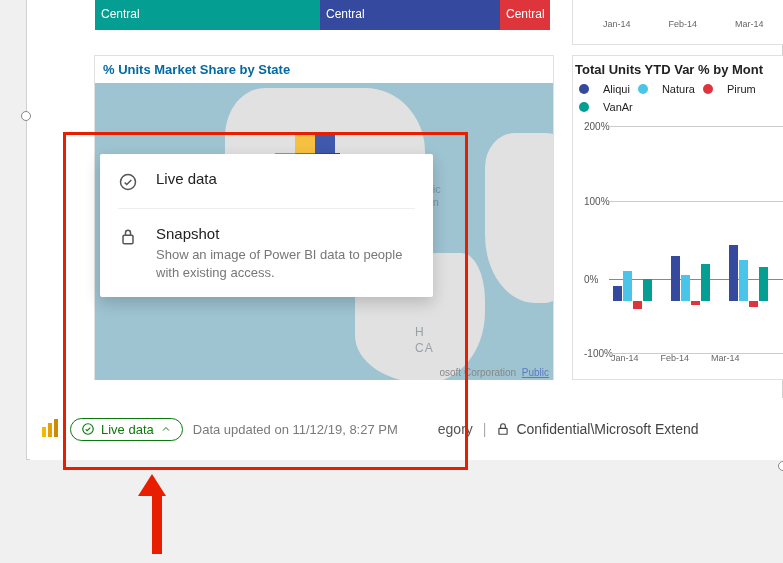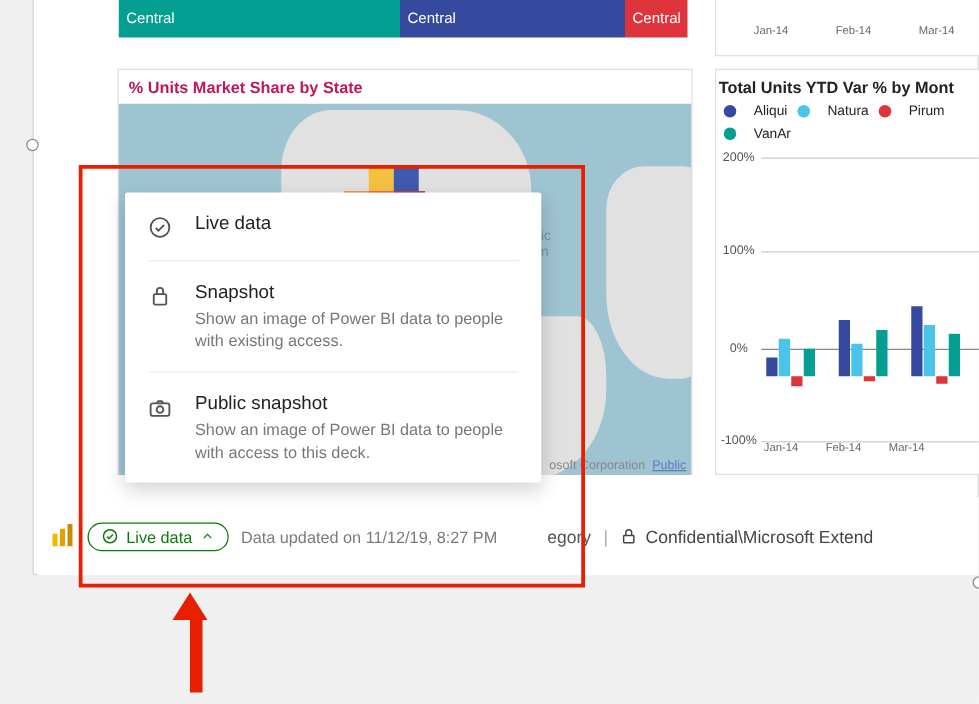--- a/index.html
+++ b/index.html
@@ -19,21 +19,21 @@
   .top-bars { position: absolute; left: 95px; top: 0px; width: 460px; height: 42px; }
   .bar { position: absolute; height: 30px; color: #fff; font-size: 12px; padding: 7px 6px 0 6px; }
   .bar.a { left: 0; width: 225px; background: #059e93; }
   .bar.b { left: 225px; width: 180px; background: #354a9f; }
   .bar.c { left: 405px; width: 50px; background: #de353c; }
 
   
   .map-card {
     position: absolute; left: 94px; top: 55px; width: 460px; height: 325px; background: #fff; border: 1px solid #e0e0e0;
   }
-  .map-title { font-weight: 700; font-size: 13px; color: #be185d; padding: 6px 8px; }
+  .map-title { font-weight: 700; font-size: 13px; color: #0369a1; padding: 6px 8px; }
   .map-area {
     position: relative; width: 100%; height: 297px; background: #9ec3d1; overflow: hidden;
   }
   .land { position: absolute; background: #e1e1e1; }
   .land.us { left: 130px; top: 5px; width: 200px; height: 160px; border-radius: 20% 30% 40% 50% / 30% 40% 30% 40%; }
   .land.sa { left: 260px; top: 170px; width: 130px; height: 130px; border-radius: 40% 20% 50% 60% / 30% 40% 60% 40%; }
   .land.af { left: 390px; top: 50px; width: 100px; height: 170px; border-radius: 30% 40% 40% 50% / 20% 30% 60% 40%; }
   .heat { position: absolute; }
   .heat.h1 { left: 200px; top: 50px; width: 20px; height: 20px; background: #f6c141; }
   .heat.h2 { left: 220px; top: 50px; width: 20px; height: 20px; background: #3f59ad; }
@@ -60,21 +60,21 @@
   .legend { display: flex; flex-wrap: wrap; gap: 6px 8px; padding: 0 6px; font-size: 11px; color: #222; }
   .legend-item { display: flex; align-items: center; gap: 14px; }
   .legend-dot { width: 10px; height: 10px; border-radius: 50%; display: inline-block; }
   .dot-aliqui { background: #354a9f; }
   .dot-natura { background: #4ac5e9; }
   .dot-pirum { background: #de353c; }
   .dot-vanar { background: #059e93; }
 
   .plot { position: relative; width: 100%; height: 250px; margin-top: 8px; }
   .ygrid { position: absolute; left: 36px; right: 4px; border-top: 1px solid #ccc; }
-  .ylab { position: absolute; left: 1px; font-size: 10px; color: #555; transform: translateY(-50%); width: 34px; text-align: center; }
+  .ylab { position: absolute; left: 11px; font-size: 10px; color: #555; transform: translateY(-50%); width: 34px; text-align: left; }
   .baseline { border-top: 1px solid #888; }
   .bars2 { position: absolute; left: 38px; bottom: 70px; display: flex; gap: 16px; align-items: flex-end; height: 140px; }
   .bgroup { display: flex; gap: 1px; align-items: flex-end; width: 42px; justify-content: center;}
   .bg-bar { width: 9px; }
   .chart2-xaxis { position: absolute; left: 38px; bottom: 8px; display: flex; gap: 22px; font-size: 9px; color: #666; }
 
   
   .footer {
     position: absolute; left: 30px; top: 398px; right: 0; height: 62px; background: #fff;
     display: flex; align-items: center; gap: 10px; color: #555; font-size: 14px; padding-left: 10px;
@@ -261,32 +261,19 @@
       <svg width="20" height="20" viewBox="0 0 24 24" fill="none" stroke="#555" stroke-width="1.8">
           <rect x="6" y="10" width="12" height="10" rx="1.5"></rect>
           <path d="M9 10V7a3 3 0 0 1 6 0v3"></path>
         </svg>
     </div>
     <div class="mi-body">
       <div class="mi-title">Snapshot</div>
       <div class="mi-desc">Show an image of Power BI data to people with existing access.</div>
     </div>
   </div>
-  <div class="menu-item">
-    <div class="mi-icon">
-      <svg width="20" height="20" viewBox="0 0 24 24" fill="none" stroke="#555" stroke-width="1.8">
-          <rect x="3" y="8" width="18" height="12" rx="2"></rect>
-          <circle cx="12" cy="14" r="3.2"></circle>
-          <path d="M9 8l1.2-2h3.6L15 8"></path>
-        </svg>
-    </div>
-    <div class="mi-body">
-      <div class="mi-title">Public snapshot</div>
-      <div class="mi-desc">Show an image of Power BI data to people with access to this deck.</div>
-    </div>
-  </div>
 </div>
 
 <div class="callout-rect"></div>
 <div class="arrow">
   <div class="head"></div>
   <div class="shaft"></div>
 </div>
 
 </body></html>

